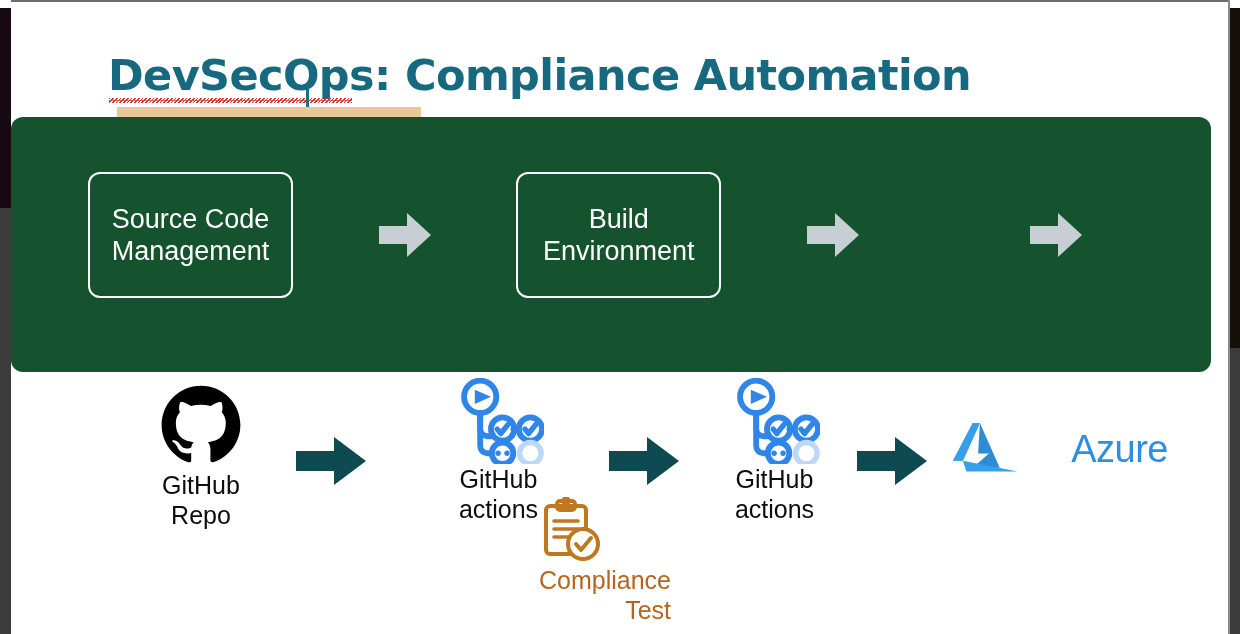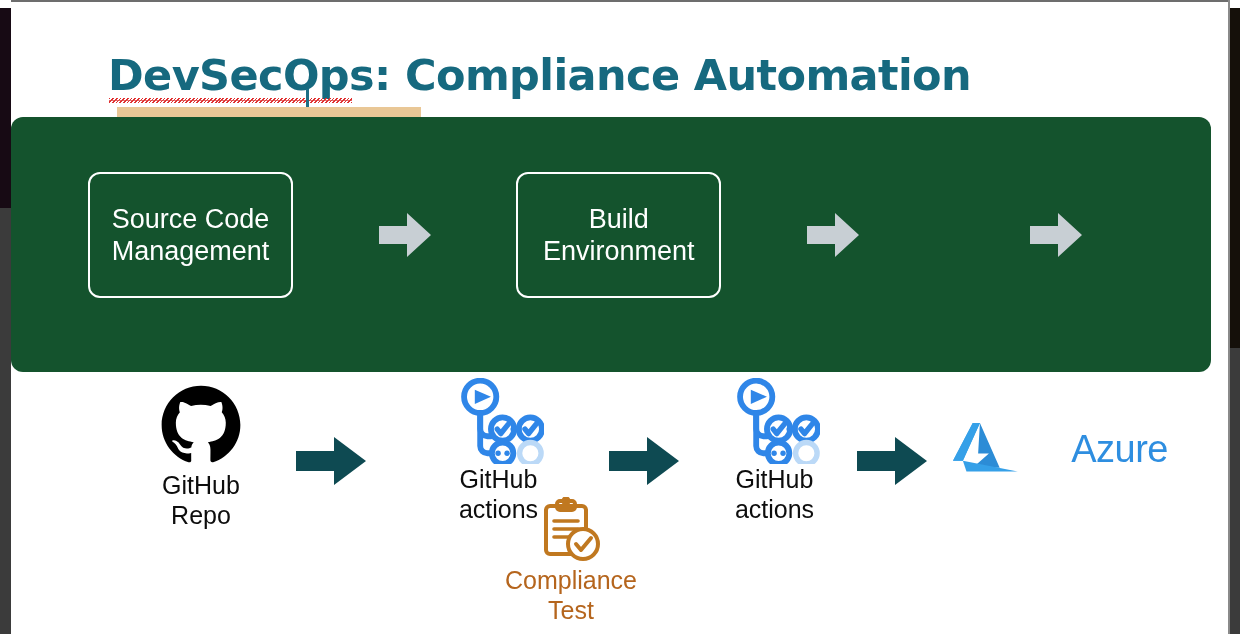--- a/index.html
+++ b/index.html
@@ -162,21 +162,21 @@
   .node-actions1 { left: 400px; top: 0px;  width: 175px; }
   .node-actions2 { left: 676px; top: 0px;  width: 175px; }
   .node-azure    { left: 942px; top: 40px; width: 215px; }
 
   .gh-logo { display:block; margin: 0 auto 4px auto; }
   .ga-logo { display:block; margin: 0 auto; }
   .compliance-wrap {
     position: absolute;
     left: 460px; top: 119px;
     width: 200px;
-    text-align: center;
+    text-align: right;
   }
   .compliance-icon { display:block; margin: 0 auto; }
   .compliance-label {
     font-family: "Liberation Sans", sans-serif;
     font-size: 25px;
     line-height: 30px;
     color: #B5651D;
     white-space: pre-line;
     margin-top: 2px;
   }

